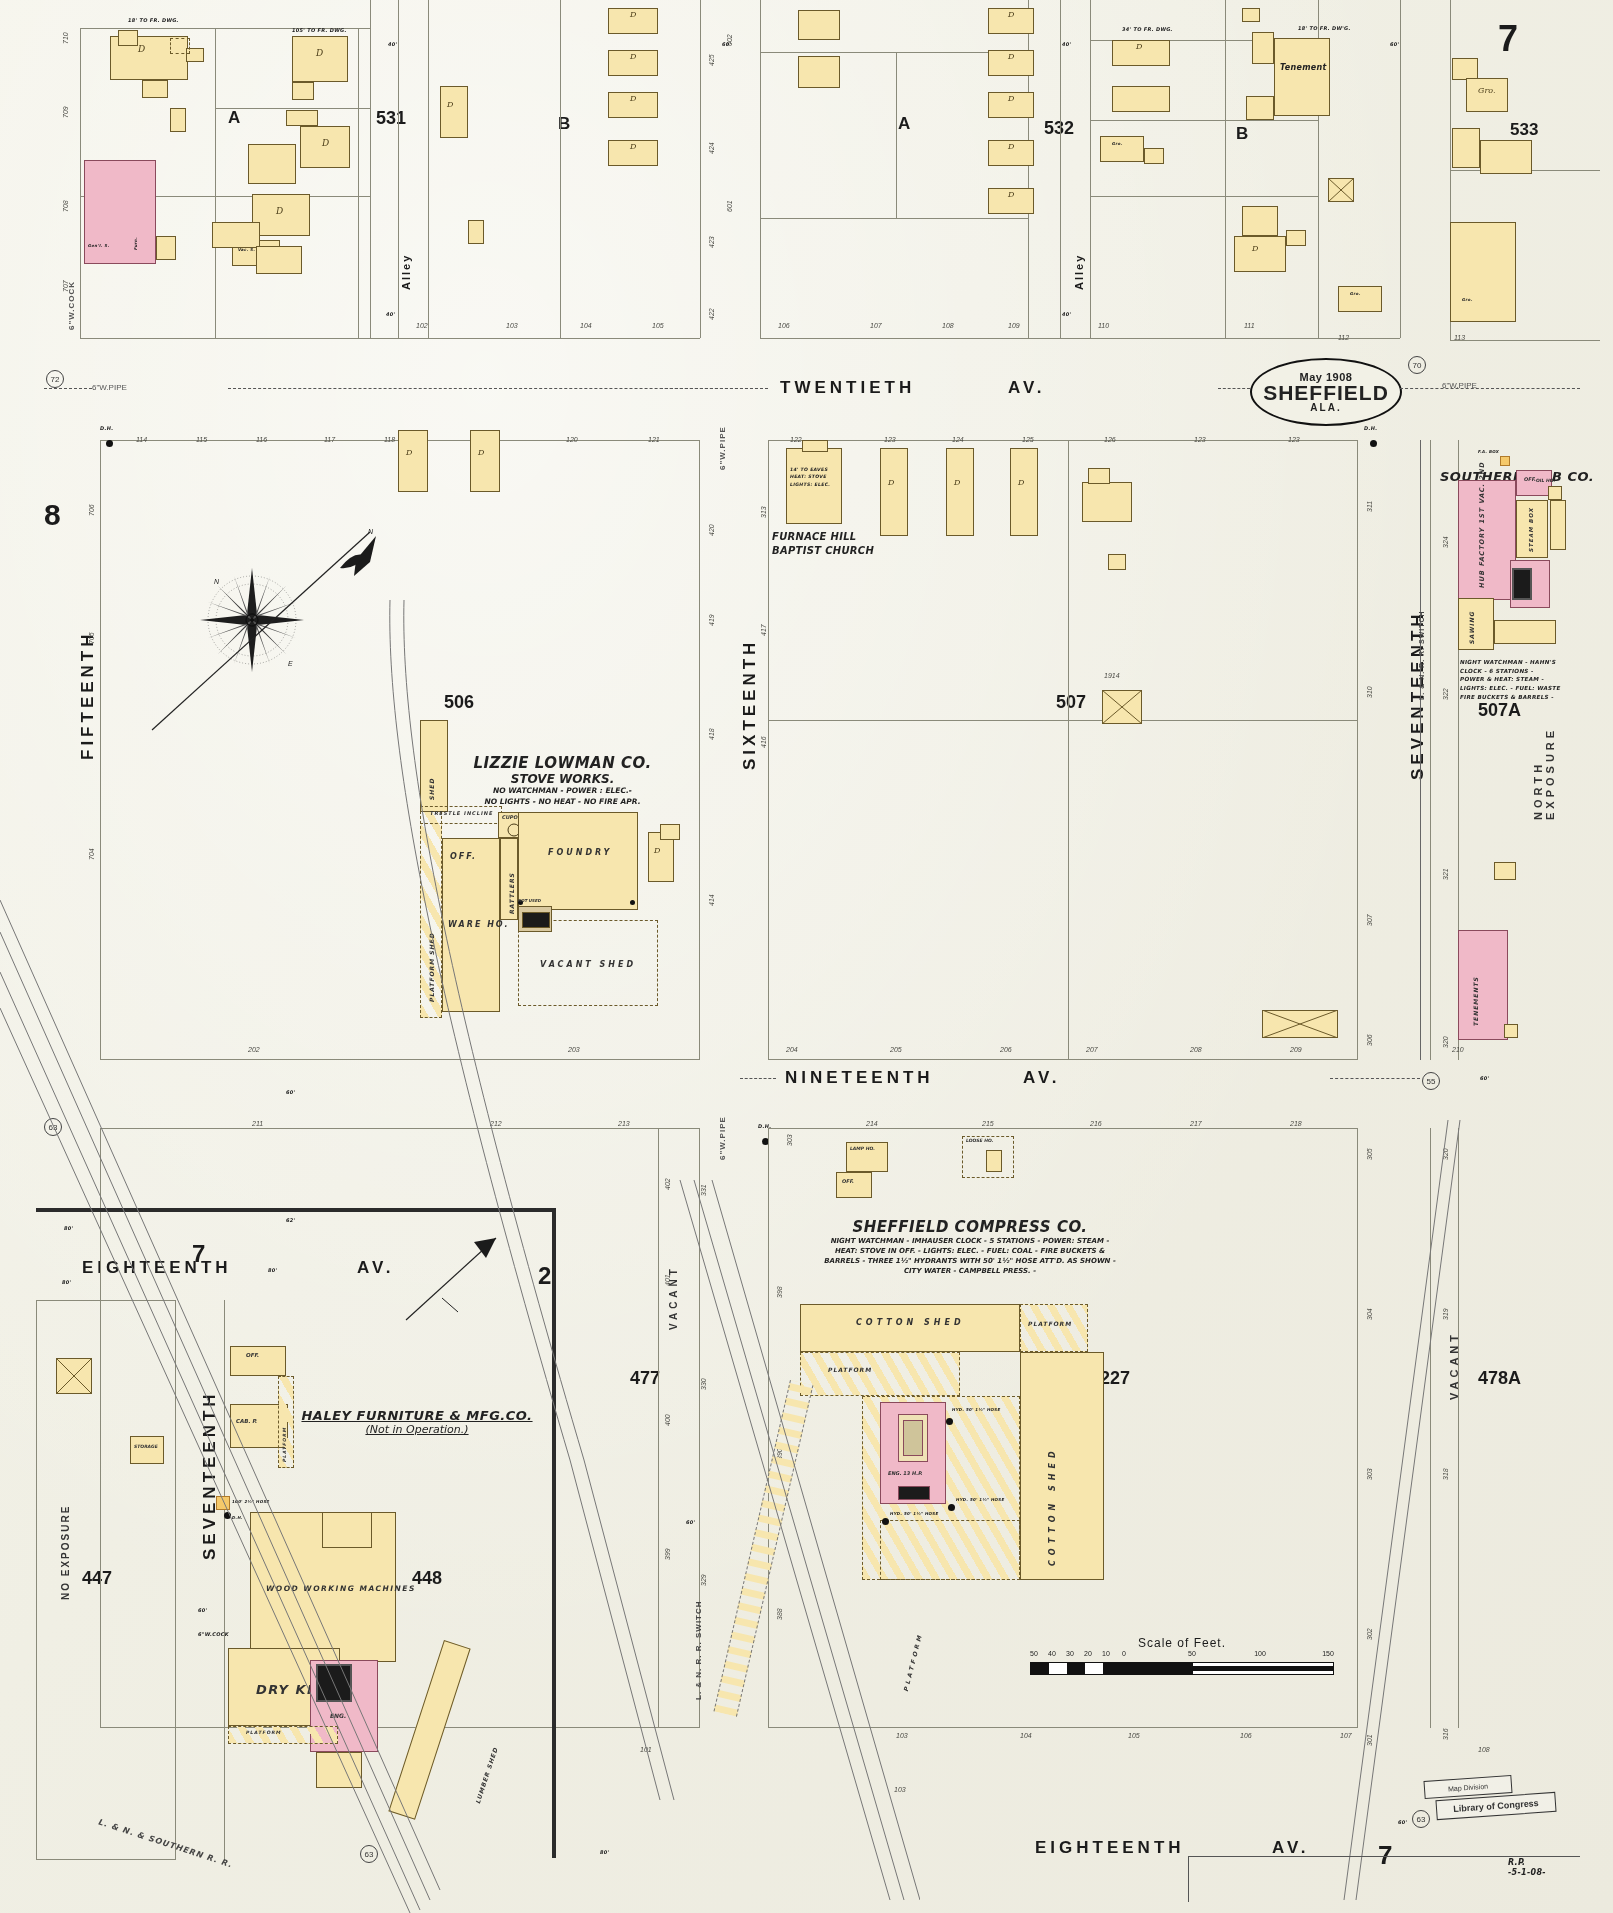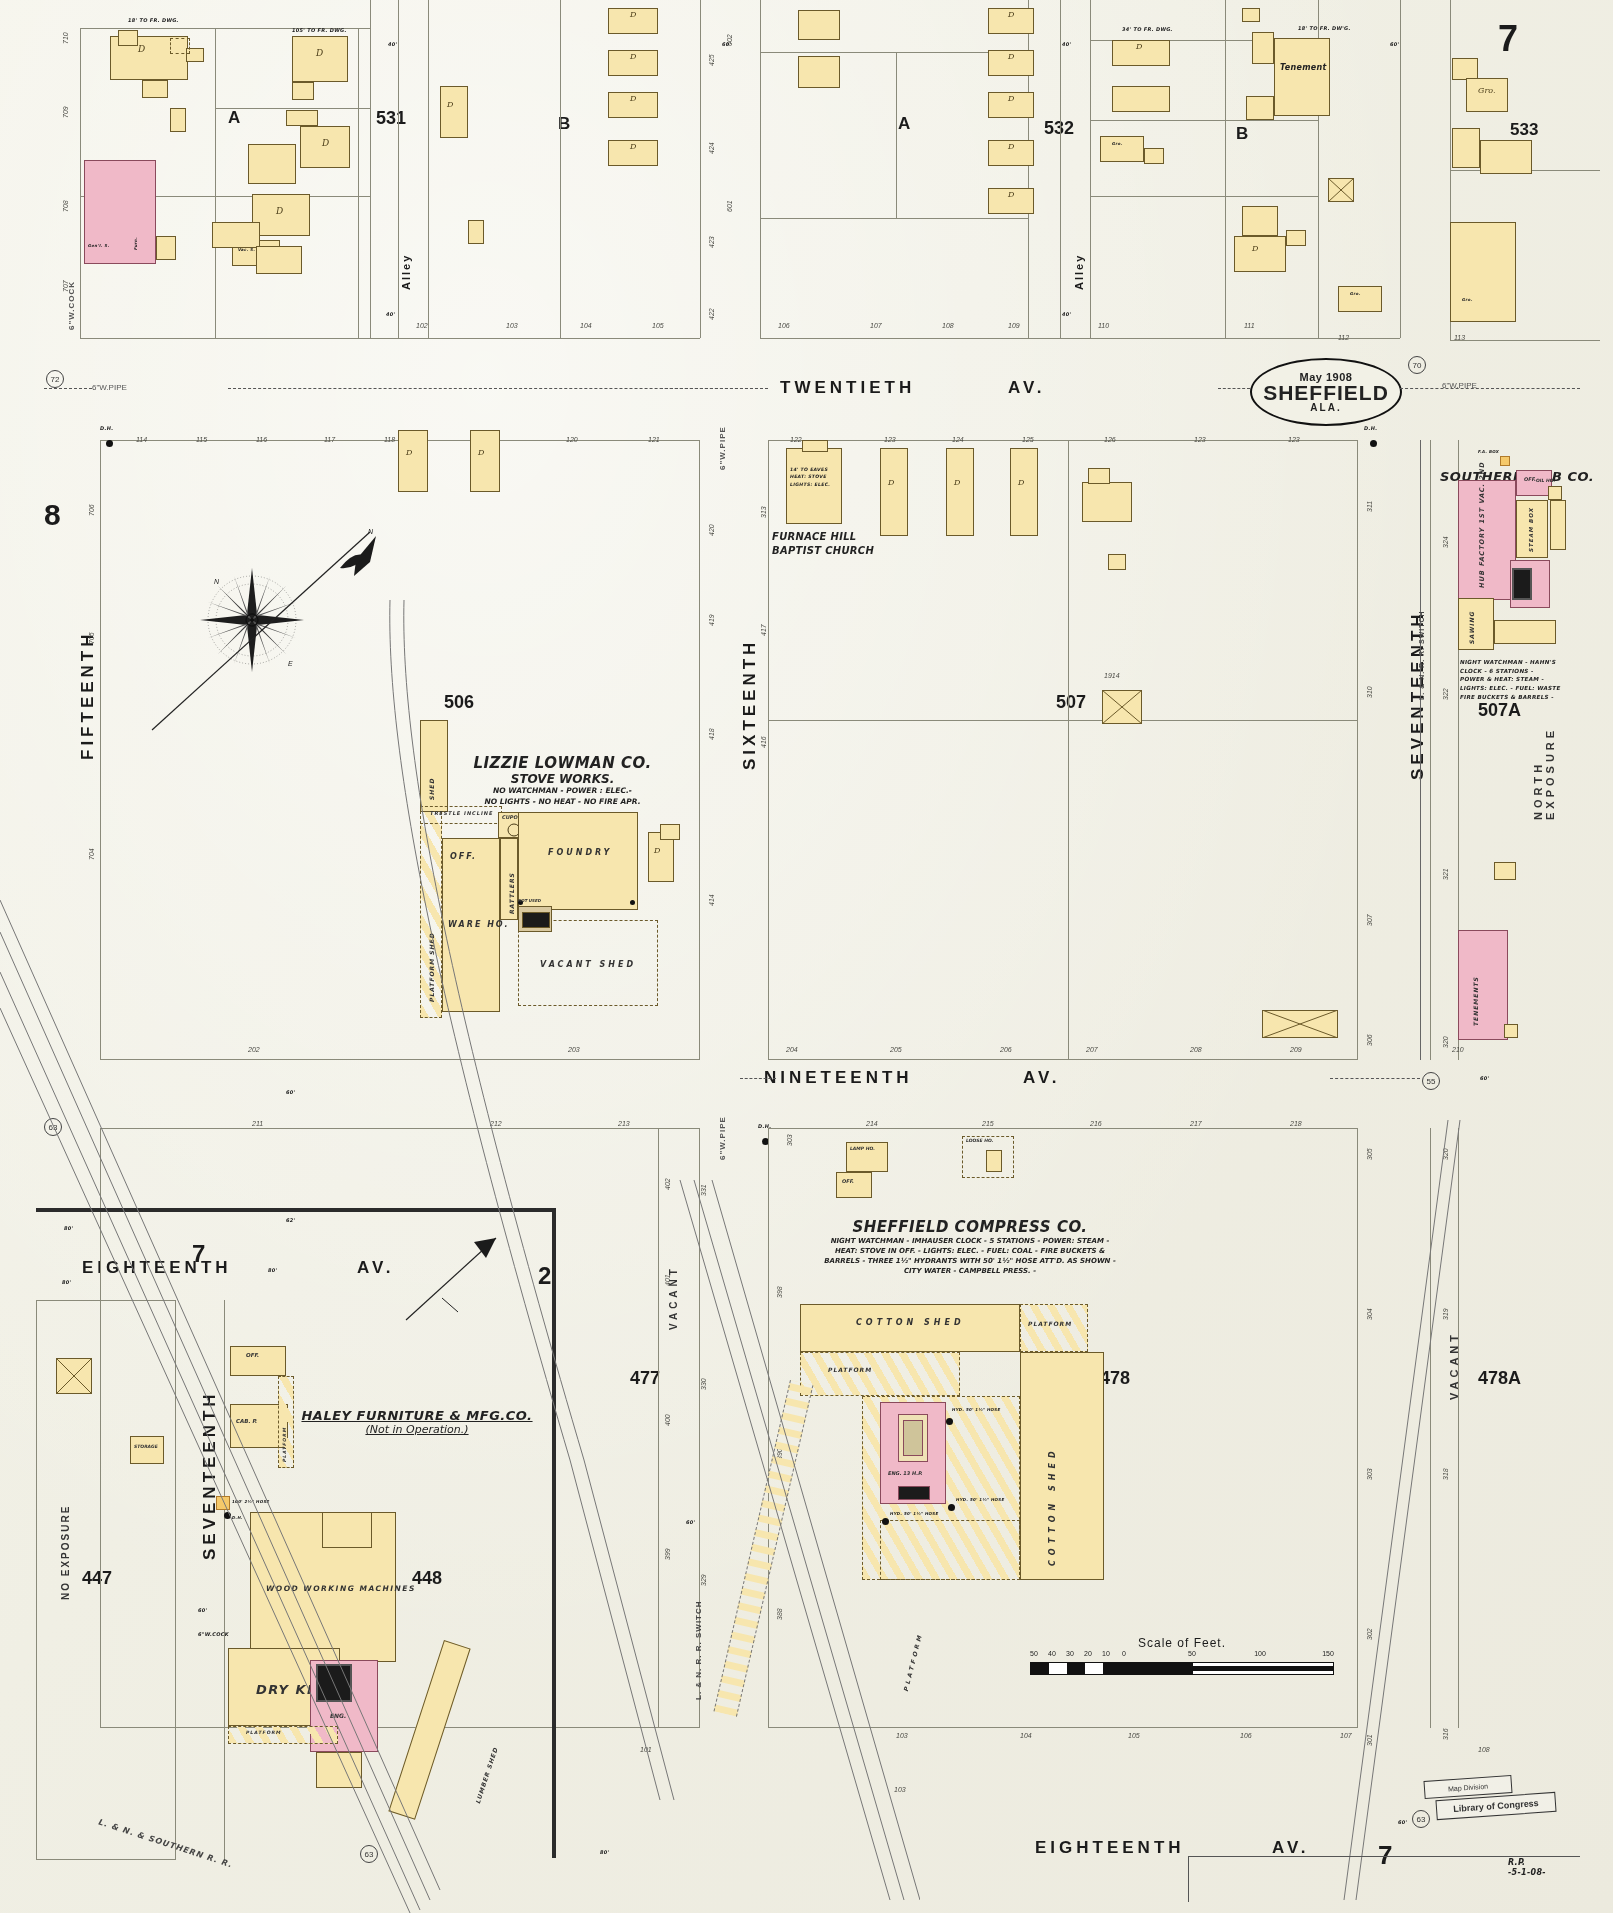--- a/index.html
+++ b/index.html
@@ -104,21 +104,21 @@
   <div class="circnum" style="left:1408px;top:356px;width:16px;height:16px;">70</div>
   <div class="circnum" style="left:46px;top:370px;width:16px;height:16px;">72</div>
   <div class="circnum" style="left:44px;top:1118px;width:16px;height:16px;">63</div>
   <div class="circnum" style="left:1422px;top:1072px;width:16px;height:16px;">55</div>
   <div class="circnum" style="left:360px;top:1845px;width:16px;height:16px;">63</div>
   <div class="circnum" style="left:1412px;top:1810px;width:16px;height:16px;">63</div>
 
   <div class="street" style="left:780px;top:378px;font-size:17px;">TWENTIETH</div>
   <div class="street" style="left:1008px;top:378px;font-size:17px;">AV.</div>
 
-  <div class="street" style="left:764px;top:1068px;font-size:17px;">NINETEENTH</div>
+  <div class="street" style="left:785px;top:1068px;font-size:17px;">NINETEENTH</div>
   <div class="street" style="left:1023px;top:1068px;font-size:17px;">AV.</div>
 
   <div class="street" style="left:82px;top:1258px;font-size:17px;">EIGHTEENTH</div>
   <div class="street" style="left:357px;top:1258px;font-size:17px;">AV.</div>
 
   <div class="street" style="left:1035px;top:1838px;font-size:17px;">EIGHTEENTH</div>
   <div class="street" style="left:1272px;top:1838px;font-size:17px;">AV.</div>
 
   <div class="street vert" style="left:78px;top:760px;font-size:17px;">FIFTEENTH</div>
   <div class="street vert" style="left:740px;top:770px;font-size:17px;">SIXTEENTH</div>
@@ -142,21 +142,21 @@
 
   <div class="blocknum" style="left:376px;top:108px;font-size:18px;">531</div>
   <div class="blocknum" style="left:1044px;top:118px;font-size:18px;">532</div>
   <div class="blocknum" style="left:1510px;top:120px;font-size:17px;">533</div>
 
   <div class="blocknum" style="left:444px;top:692px;font-size:18px;">506</div>
   <div class="blocknum" style="left:1056px;top:692px;font-size:18px;">507</div>
   <div class="blocknum" style="left:1478px;top:700px;font-size:18px;">507A</div>
 
   <div class="blocknum" style="left:630px;top:1368px;font-size:18px;">477</div>
-  <div class="blocknum" style="left:1100px;top:1368px;font-size:18px;">478</div>
+  <div class="blocknum" style="left:1100px;top:1368px;font-size:18px;">227</div>
   <div class="blocknum" style="left:1478px;top:1368px;font-size:18px;">478A</div>
 
   <div class="blocknum" style="left:82px;top:1568px;font-size:18px;">447</div>
   <div class="blocknum" style="left:412px;top:1568px;font-size:18px;">448</div>
 
   <div class="blocknum" style="left:228px;top:108px;font-size:17px;">A</div>
   <div class="blocknum" style="left:558px;top:114px;font-size:17px;">B</div>
   <div class="blocknum" style="left:898px;top:114px;font-size:17px;">A</div>
   <div class="blocknum" style="left:1236px;top:124px;font-size:17px;">B</div>
 

